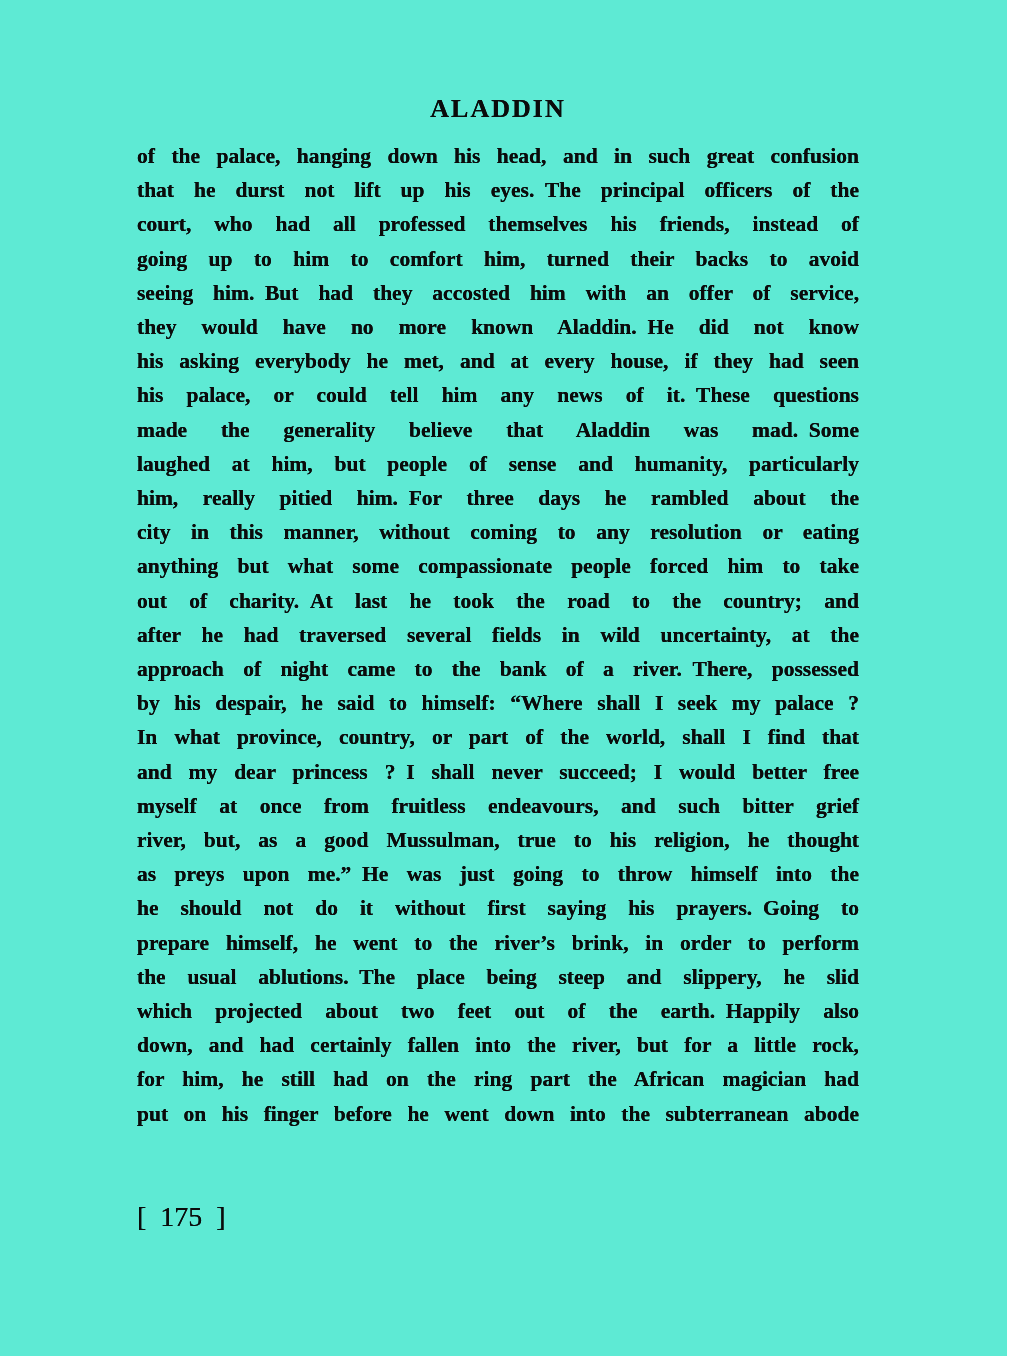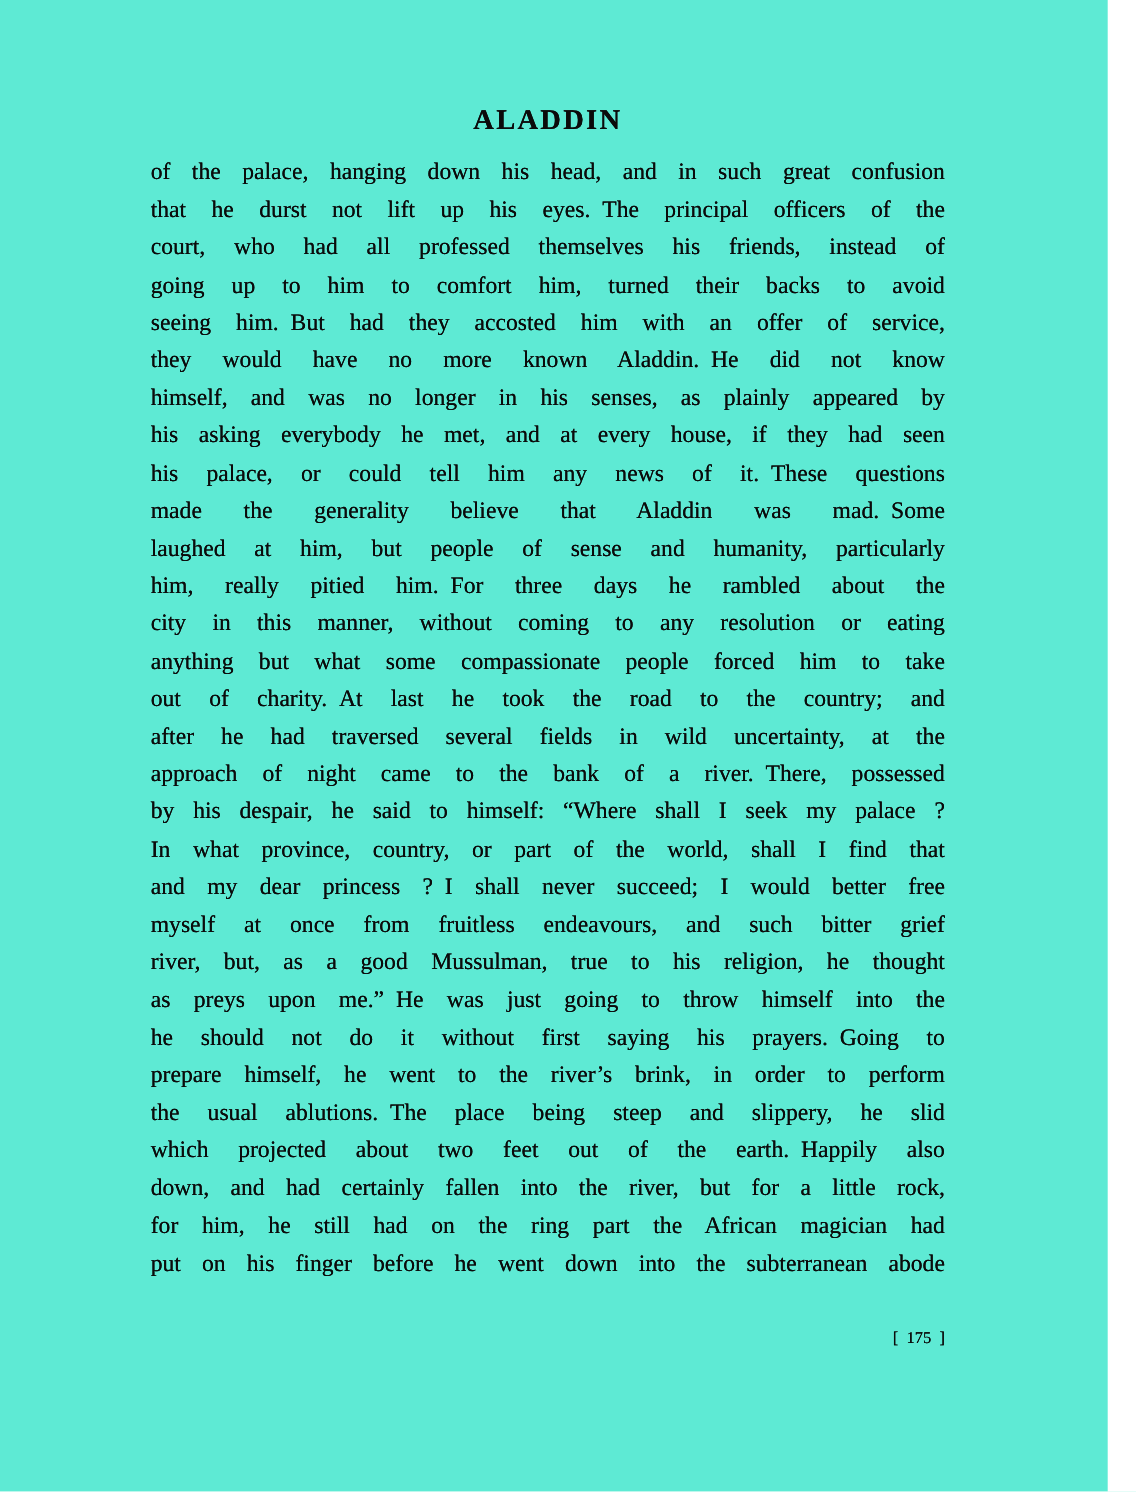--- a/index.html
+++ b/index.html
@@ -26,55 +26,55 @@
     line-height: 28px;
     font-weight: 700;
     letter-spacing: 2px;
     text-shadow: 0 0 0.4px currentColor;
   }
   .body-text {
     position: absolute;
     top: 139px;
     left: 137px;
     width: 722px;
+    font-weight: bold;
   }
   .body-text .line {
     font-size: 21.5px;
     line-height: 34.2px;
     text-align: justify;
     text-align-last: justify;
     white-space: normal;
     text-shadow: 0 0 0.4px currentColor;
   }
   .folio {
     position: absolute;
     top: 1201px;
     left: 137px;
     width: 722px;
-    text-align: right;
-    font-size: 15px;
+    text-align: left;
+    font-size: 28px;
     line-height: 32px;
     text-shadow: 0 0 0.4px currentColor;
   }
 </style>
 </head>
 <body>
 
 <div class="page">
 
   <div class="running-head">ALADDIN</div>
 
   <div class="body-text">
     <div class="line">of the palace, hanging down his head, and in such great confusion</div>
     <div class="line">that he durst not lift up his eyes. The principal officers of the</div>
     <div class="line">court, who had all professed themselves his friends, instead of</div>
     <div class="line">going up to him to comfort him, turned their backs to avoid</div>
     <div class="line">seeing him. But had they accosted him with an offer of service,</div>
     <div class="line">they would have no more known Aladdin. He did not know</div>
-    <div class="line">himself, and was no longer in his senses, as plainly appeared by</div>
     <div class="line">his asking everybody he met, and at every house, if they had seen</div>
     <div class="line">his palace, or could tell him any news of it. These questions</div>
     <div class="line">made the generality believe that Aladdin was mad. Some</div>
     <div class="line">laughed at him, but people of sense and humanity, particularly</div>
     <div class="line">him, really pitied him. For three days he rambled about the</div>
     <div class="line">city in this manner, without coming to any resolution or eating</div>
     <div class="line">anything but what some compassionate people forced him to take</div>
     <div class="line">out of charity. At last he took the road to the country; and</div>
     <div class="line">after he had traversed several fields in wild uncertainty, at the</div>
     <div class="line">approach of night came to the bank of a river. There, possessed</div>

